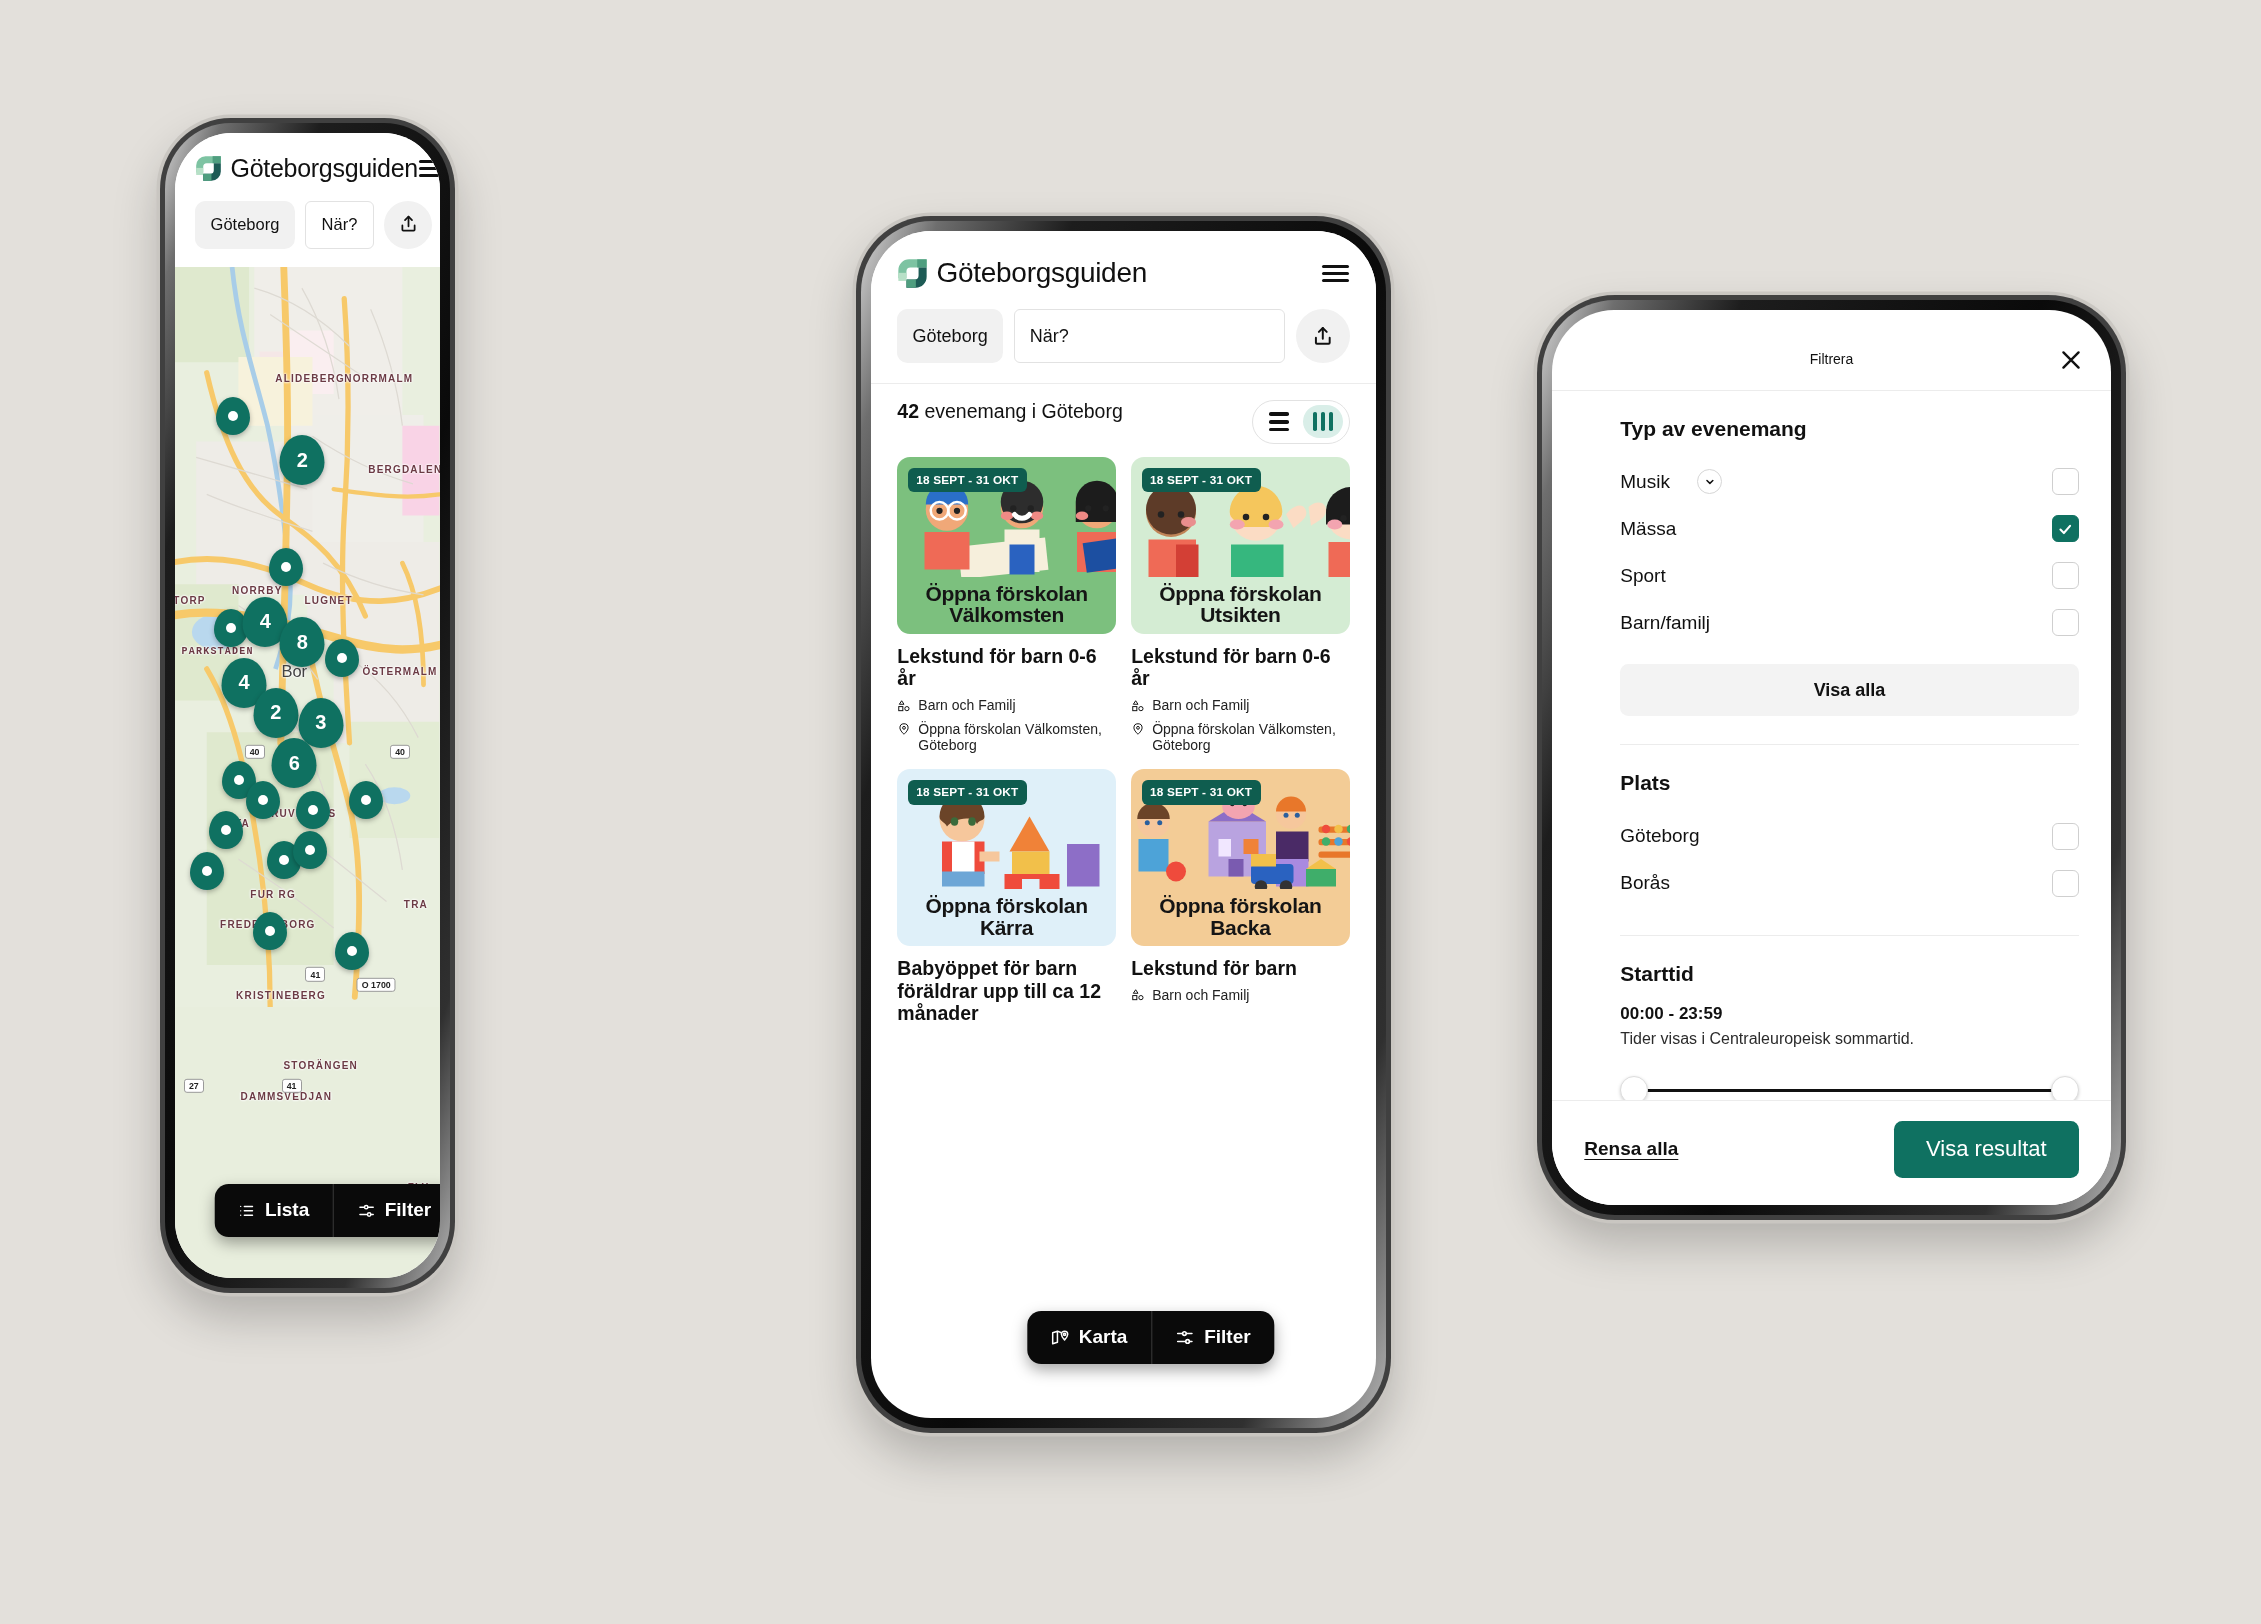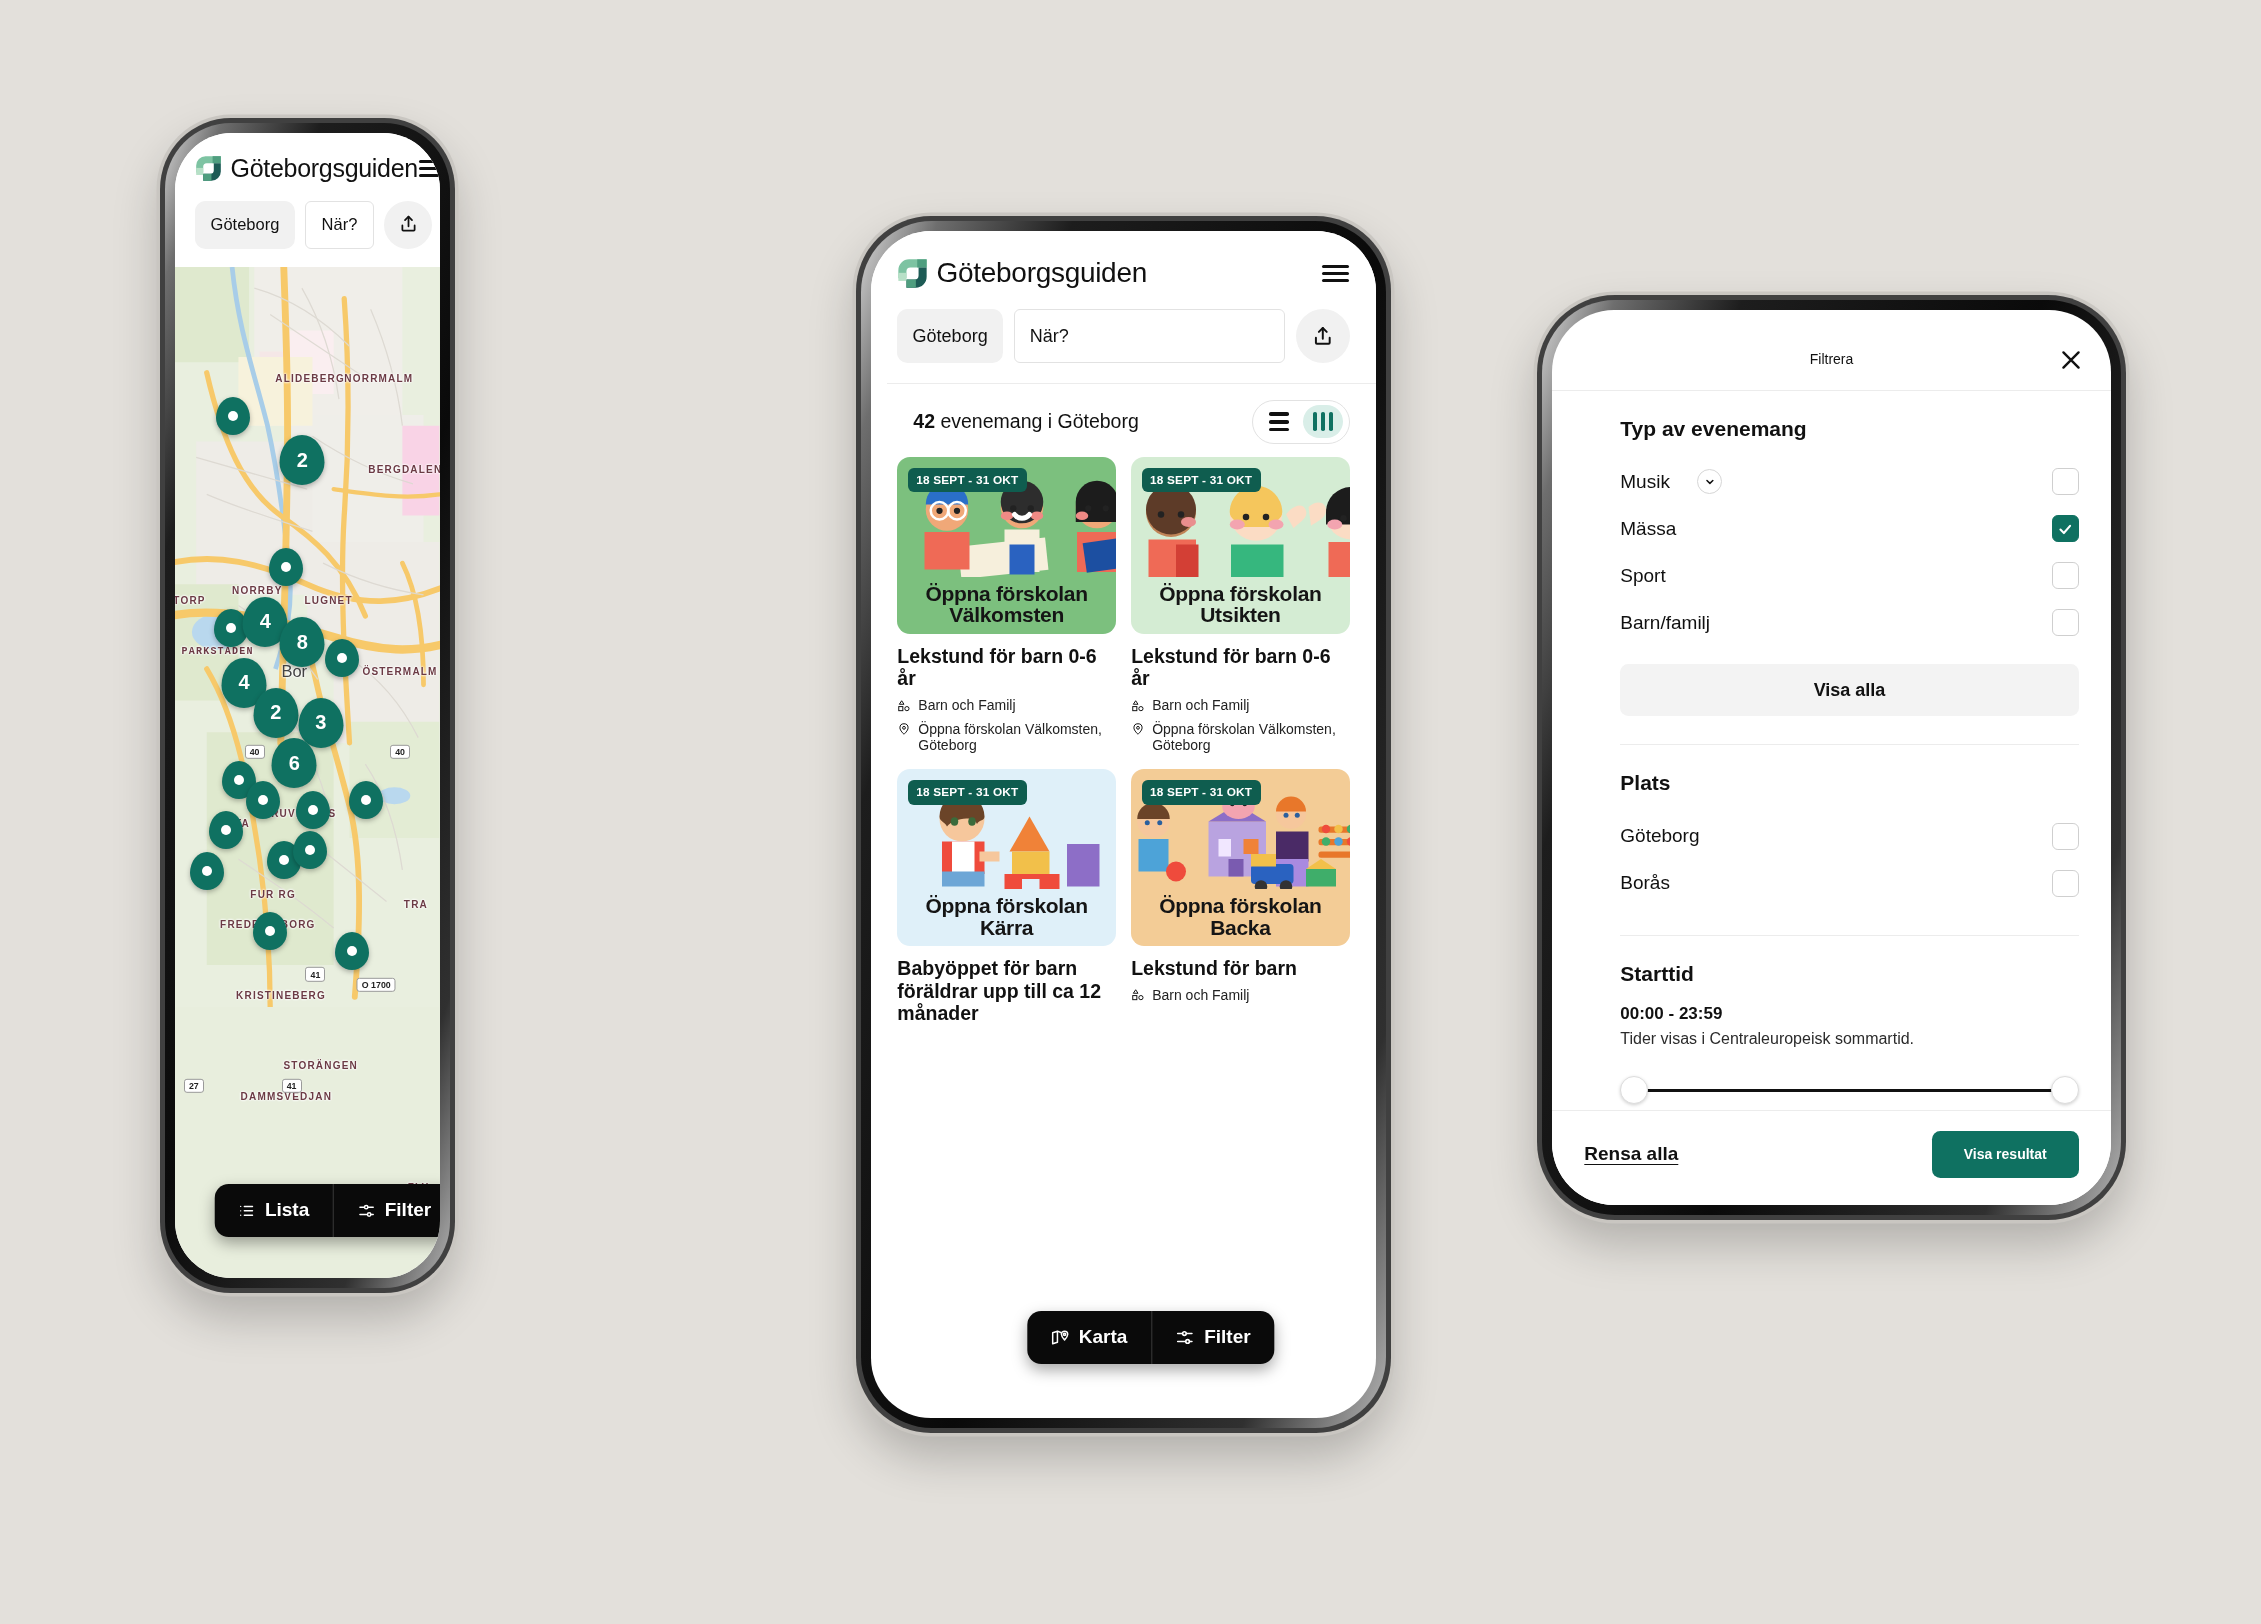--- a/index.html
+++ b/index.html
@@ -107,22 +107,22 @@
   }
   .bottom-bar .bb-item{
     display:flex; align-items:center; gap:9.4px;
     color:#fff; font-size:19px; font-weight:700;
     padding: 15.3px 23.6px;
   }
   .bottom-bar .bb-sep{ width:1.2px; background:#3a3a3a; }
 
   
   .list-head {
-    display:flex; align-items:center; justify-content:space-between;
-    padding: 15.3px 20px 13px 20px; border-top:1.2px solid #ececec;margin-left:16px;
+    display:flex; align-items:flex-start; justify-content:space-between;
+    padding: 15.3px 20px 13px 20px; border-top:1.2px solid #ececec;
   }
   .list-count { font-size:17.7px; color:#111;}
   .list-count b{ font-weight:700;}
   .view-toggle{
     display:flex; align-items:center; gap:3.5px;
     border:1.2px solid #e2e2e2; border-radius:23.6px; padding:4.7px 5.9px;
   }
   .vt-btn{ width:40px; height:33px; border-radius:20px; display:flex; align-items:center; justify-content:center;}
   .vt-btn.active{ background:#d9eee8;}
   .vt-lines{display:flex; flex-direction:column; gap:4.1px;}
@@ -177,21 +177,21 @@
   .slider .knob{ position:absolute; top:3.5px; width:28px; height:28px; border-radius:50%; background:#fff; border:1.2px solid #ddd; box-shadow:0 1.2px 3.5px rgba(0,0,0,.18);}
   .slider .knob.l{ left:0;} .slider .knob.r{ right:0;}
   .filter-foot{
     position:absolute; left:0; right:0; bottom:0;
     border-top:1.2px solid #ececec; background:#fff;
     display:flex; align-items:center; justify-content:space-between;
     padding: 20px 32px 27px 32px;
   }
   .rensa{ font-size:19px; font-weight:700; color:#111; text-decoration:underline; text-underline-offset:4.1px;}
   .visa-resultat{
-    background:#0f7161; color:#fff; font-size:14px; font-weight:700;
+    background:#0f7161; color:#fff; font-size:22px; font-weight:400;
     border-radius:8.3px; padding: 15.3px 32px;
   }
 </style>
 </head>
 <body>
 
 <div class="stage">
 
   <div class="phone" id="phone1">
     <div class="screen" style="display:flex;flex-direction:column;">

